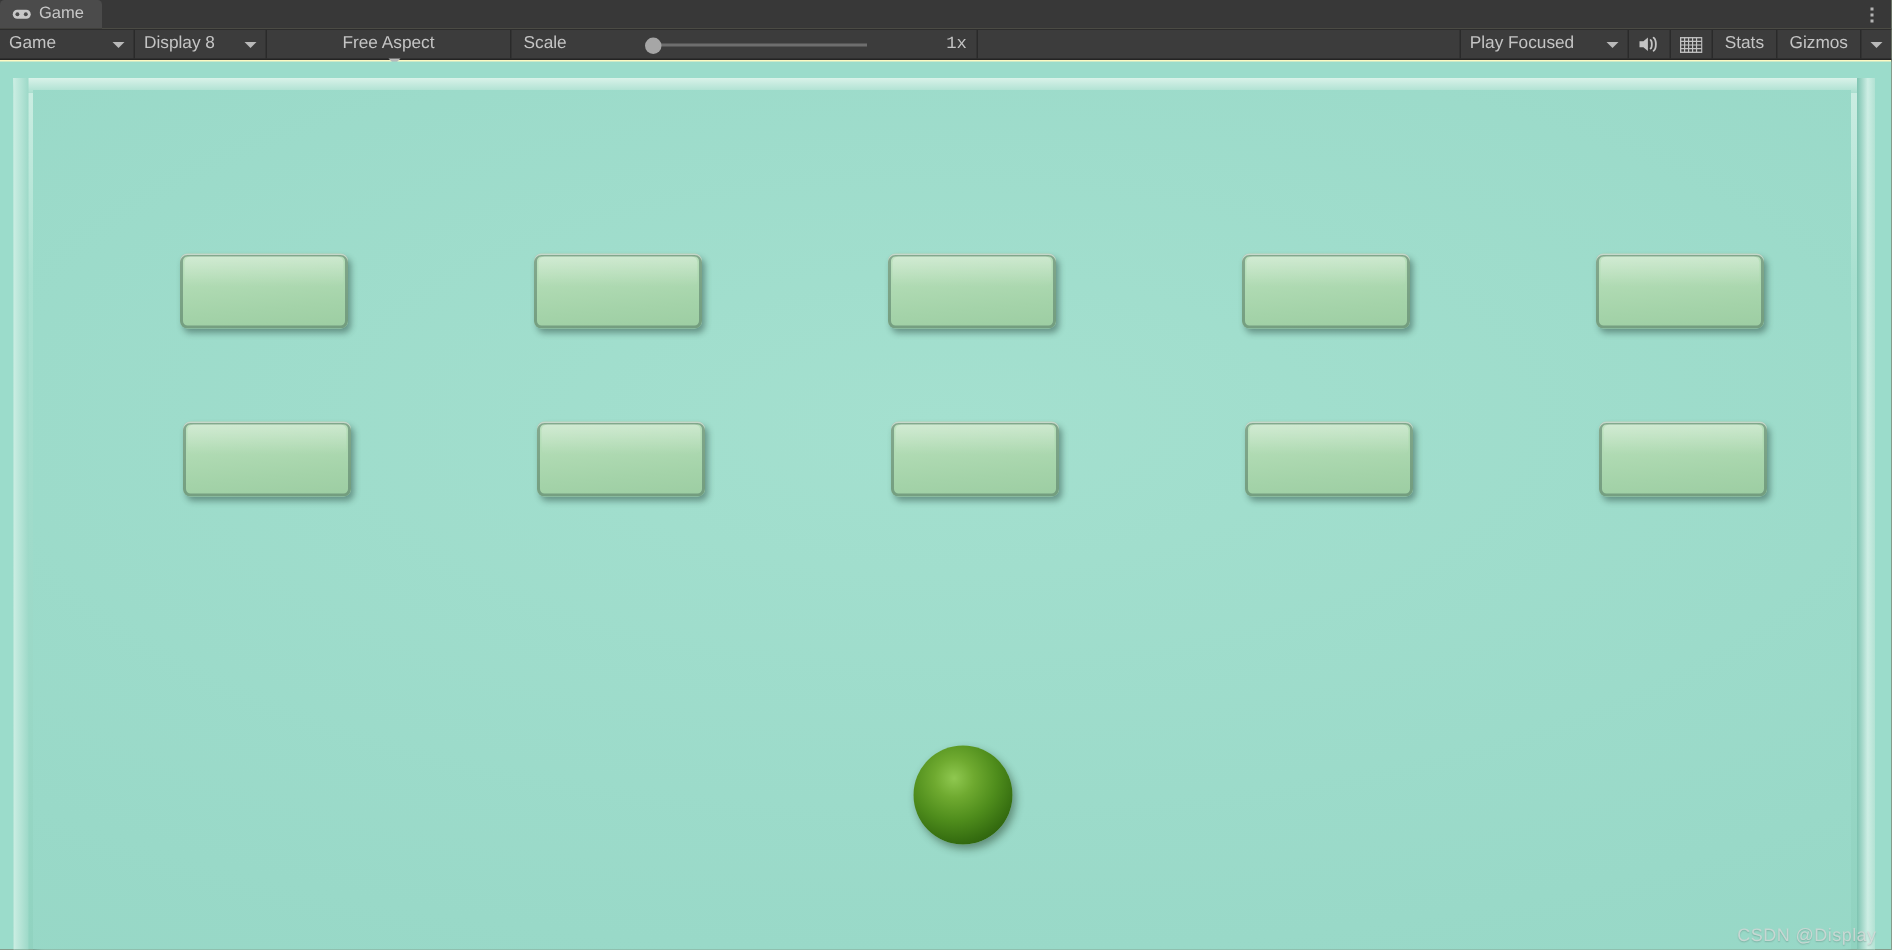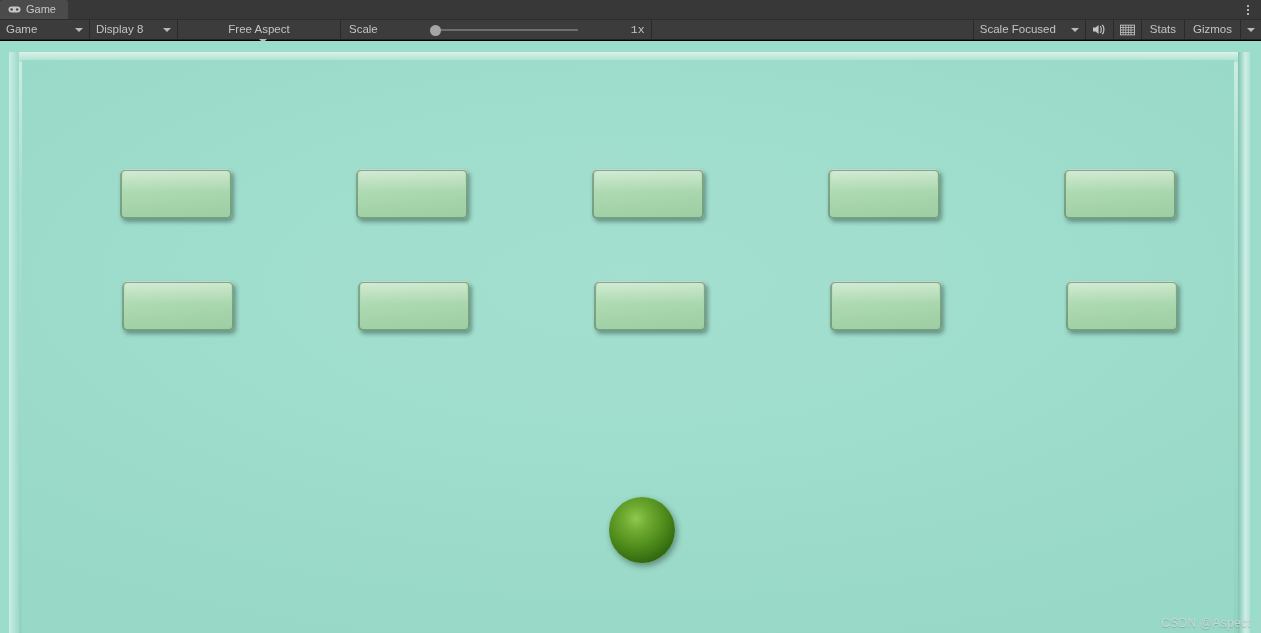--- a/index.html
+++ b/index.html
@@ -12,21 +12,21 @@
     height: 633px;
     overflow: hidden;
     font-family: "Liberation Sans", sans-serif;
     -webkit-font-smoothing: antialiased;
   }
 
   #app {
     position: relative;
     width: 1261px;
     height: 633px;
-    background: #000000;
+    background: #fef9c3;
   }
 
   
   .tabbar {
     position: absolute;
     left: 0; top: 0;
     width: 1261px; height: 19px;
     background: #383838;
     display: flex;
     align-items: stretch;
@@ -288,21 +288,21 @@
       <span class="slider">
         <span class="slider-track"></span>
         <span class="slider-knob" style="left: calc(0%);"></span>
       </span>
       <span class="scale-val tb-text">1x</span>
     </div>
 
     <div class="toolbar-spacer"></div>
 
     <div class="tb-item dd-playmode">
-      <span class="tb-text">Scale Focused</span>
+      <span class="tb-text">Play Focused</span>
       <span class="caret"></span>
     </div>
 
     <div class="tb-item icon-btn">
       <svg class="speaker-icon" width="15" height="13" viewBox="0 0 15 13" xmlns="http://www.w3.org/2000/svg">
         <path d="M1 4.5h2.6L6.6 2v9L3.6 8.5H1z" fill="#c4c4c4"></path>
         <path d="M8.4 3.6c1.1.7 1.1 5.1 0 5.8" stroke="#c4c4c4" stroke-width="1.2" fill="none" stroke-linecap="round"></path>
         <path d="M10.4 2.2c2 1.3 2 7.3 0 8.6" stroke="#c4c4c4" stroke-width="1.2" fill="none" stroke-linecap="round"></path>
       </svg>
     </div>
@@ -343,16 +343,16 @@
             <div class="brick" style="left: 100px; top: 221px; width: 112px; height: 50px;"></div>
             <div class="brick" style="left: 336px; top: 221px; width: 112px; height: 50px;"></div>
             <div class="brick" style="left: 572px; top: 221px; width: 112px; height: 50px;"></div>
             <div class="brick" style="left: 808px; top: 221px; width: 112px; height: 50px;"></div>
             <div class="brick" style="left: 1044px; top: 221px; width: 112px; height: 50px;"></div>
             <div class="ball" style="left: 587px; top: 437px; width: 66px; height: 66px;"></div>
           </div>
       </div>
     </div>
 
-    <div class="watermark">CSDN @Aspect</div>
+    <div class="watermark">CSDN @Display</div>
   </div>
 
 </div>
 
 </body></html>

